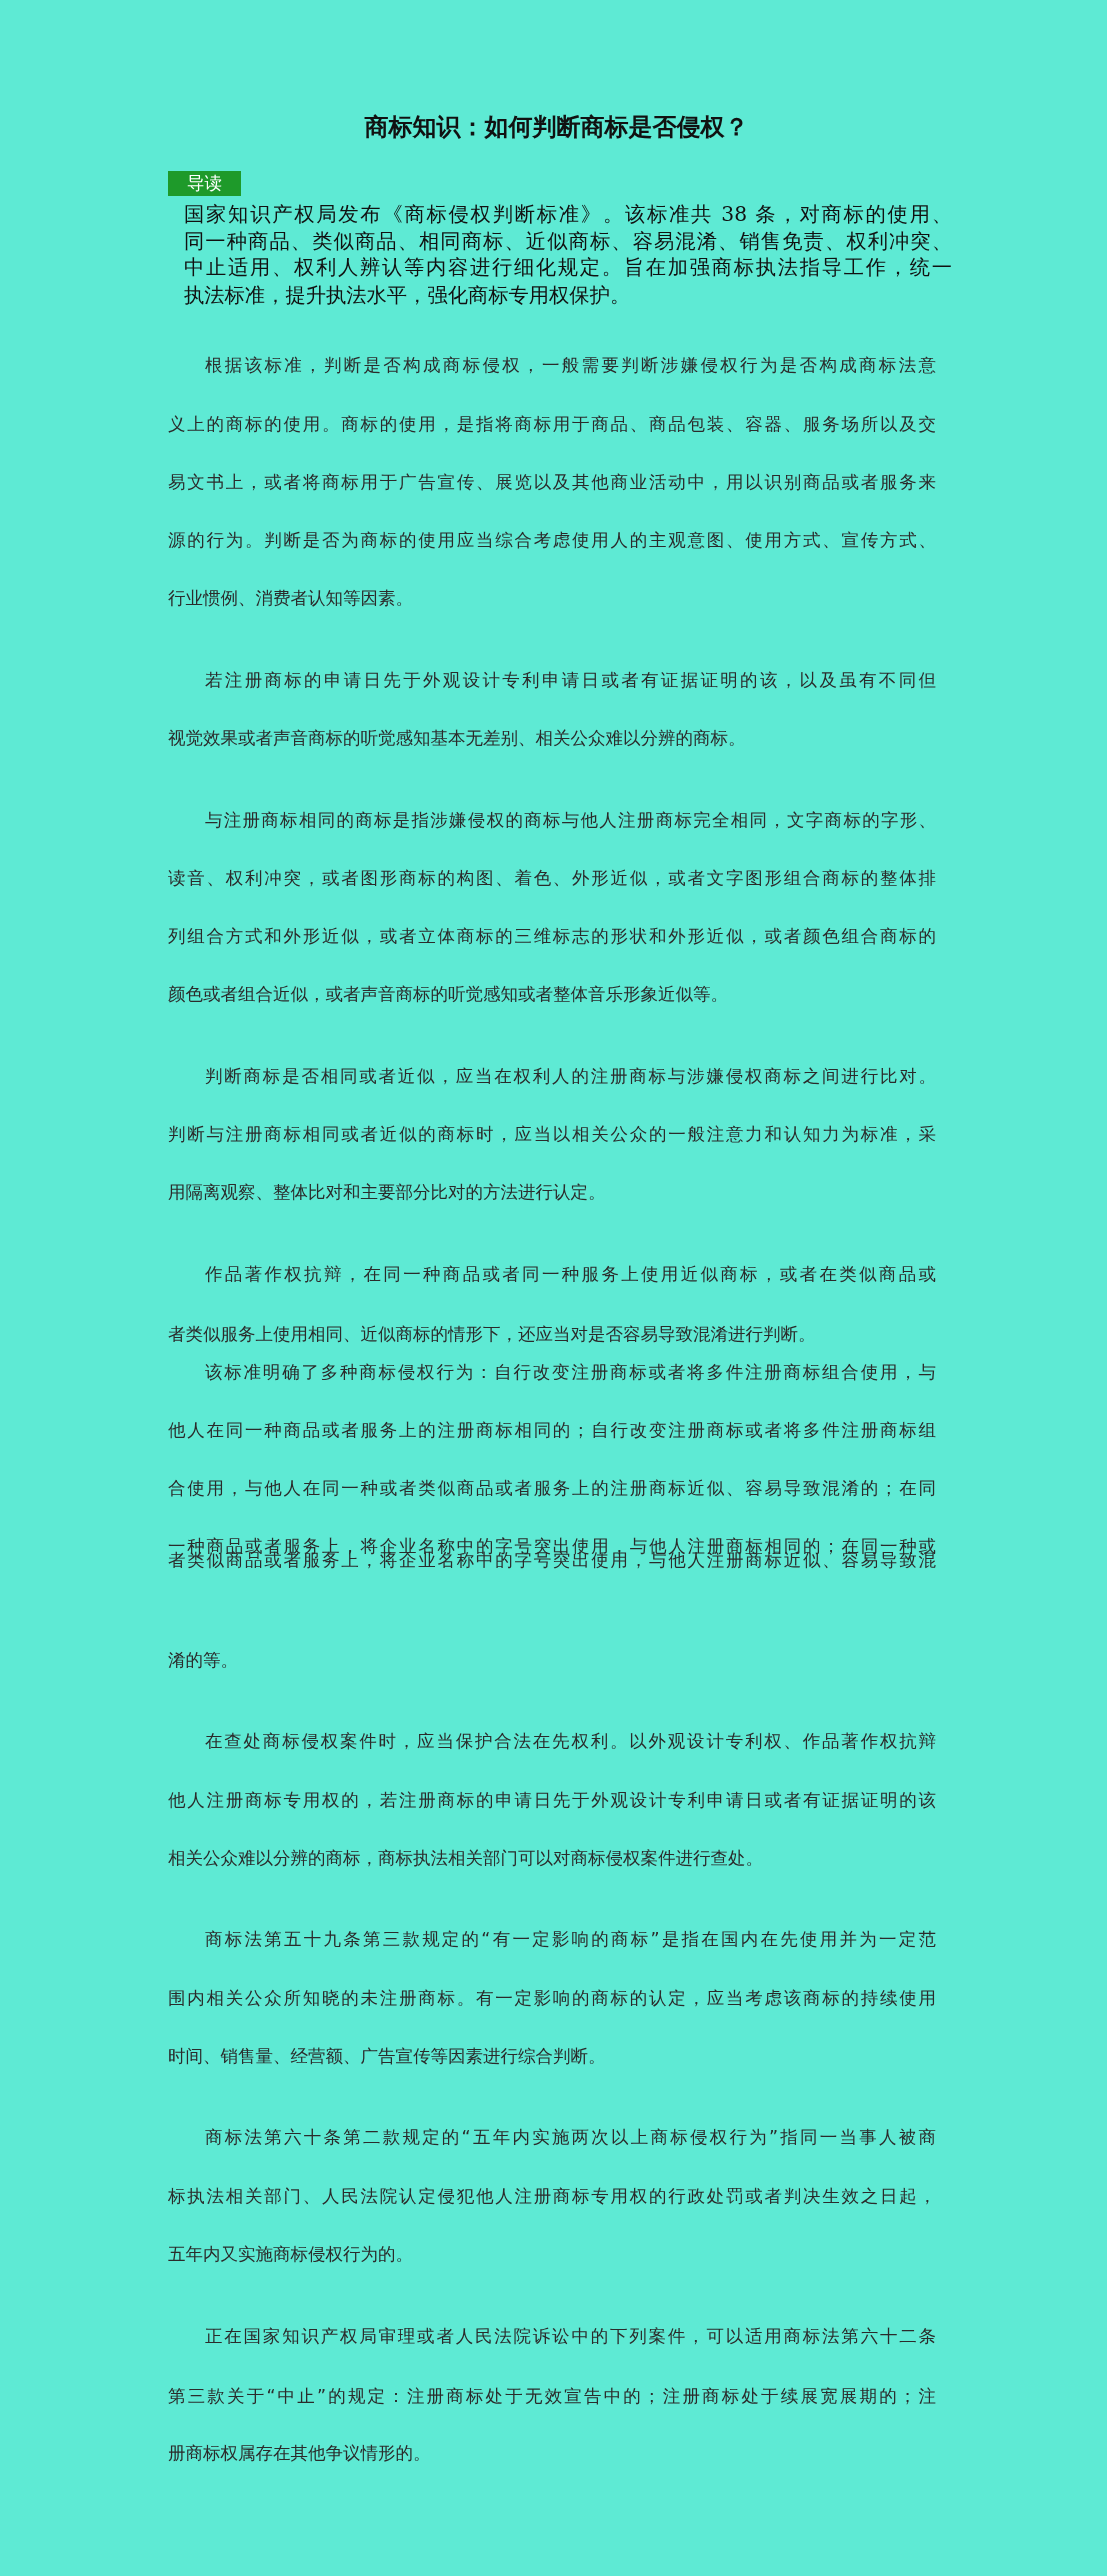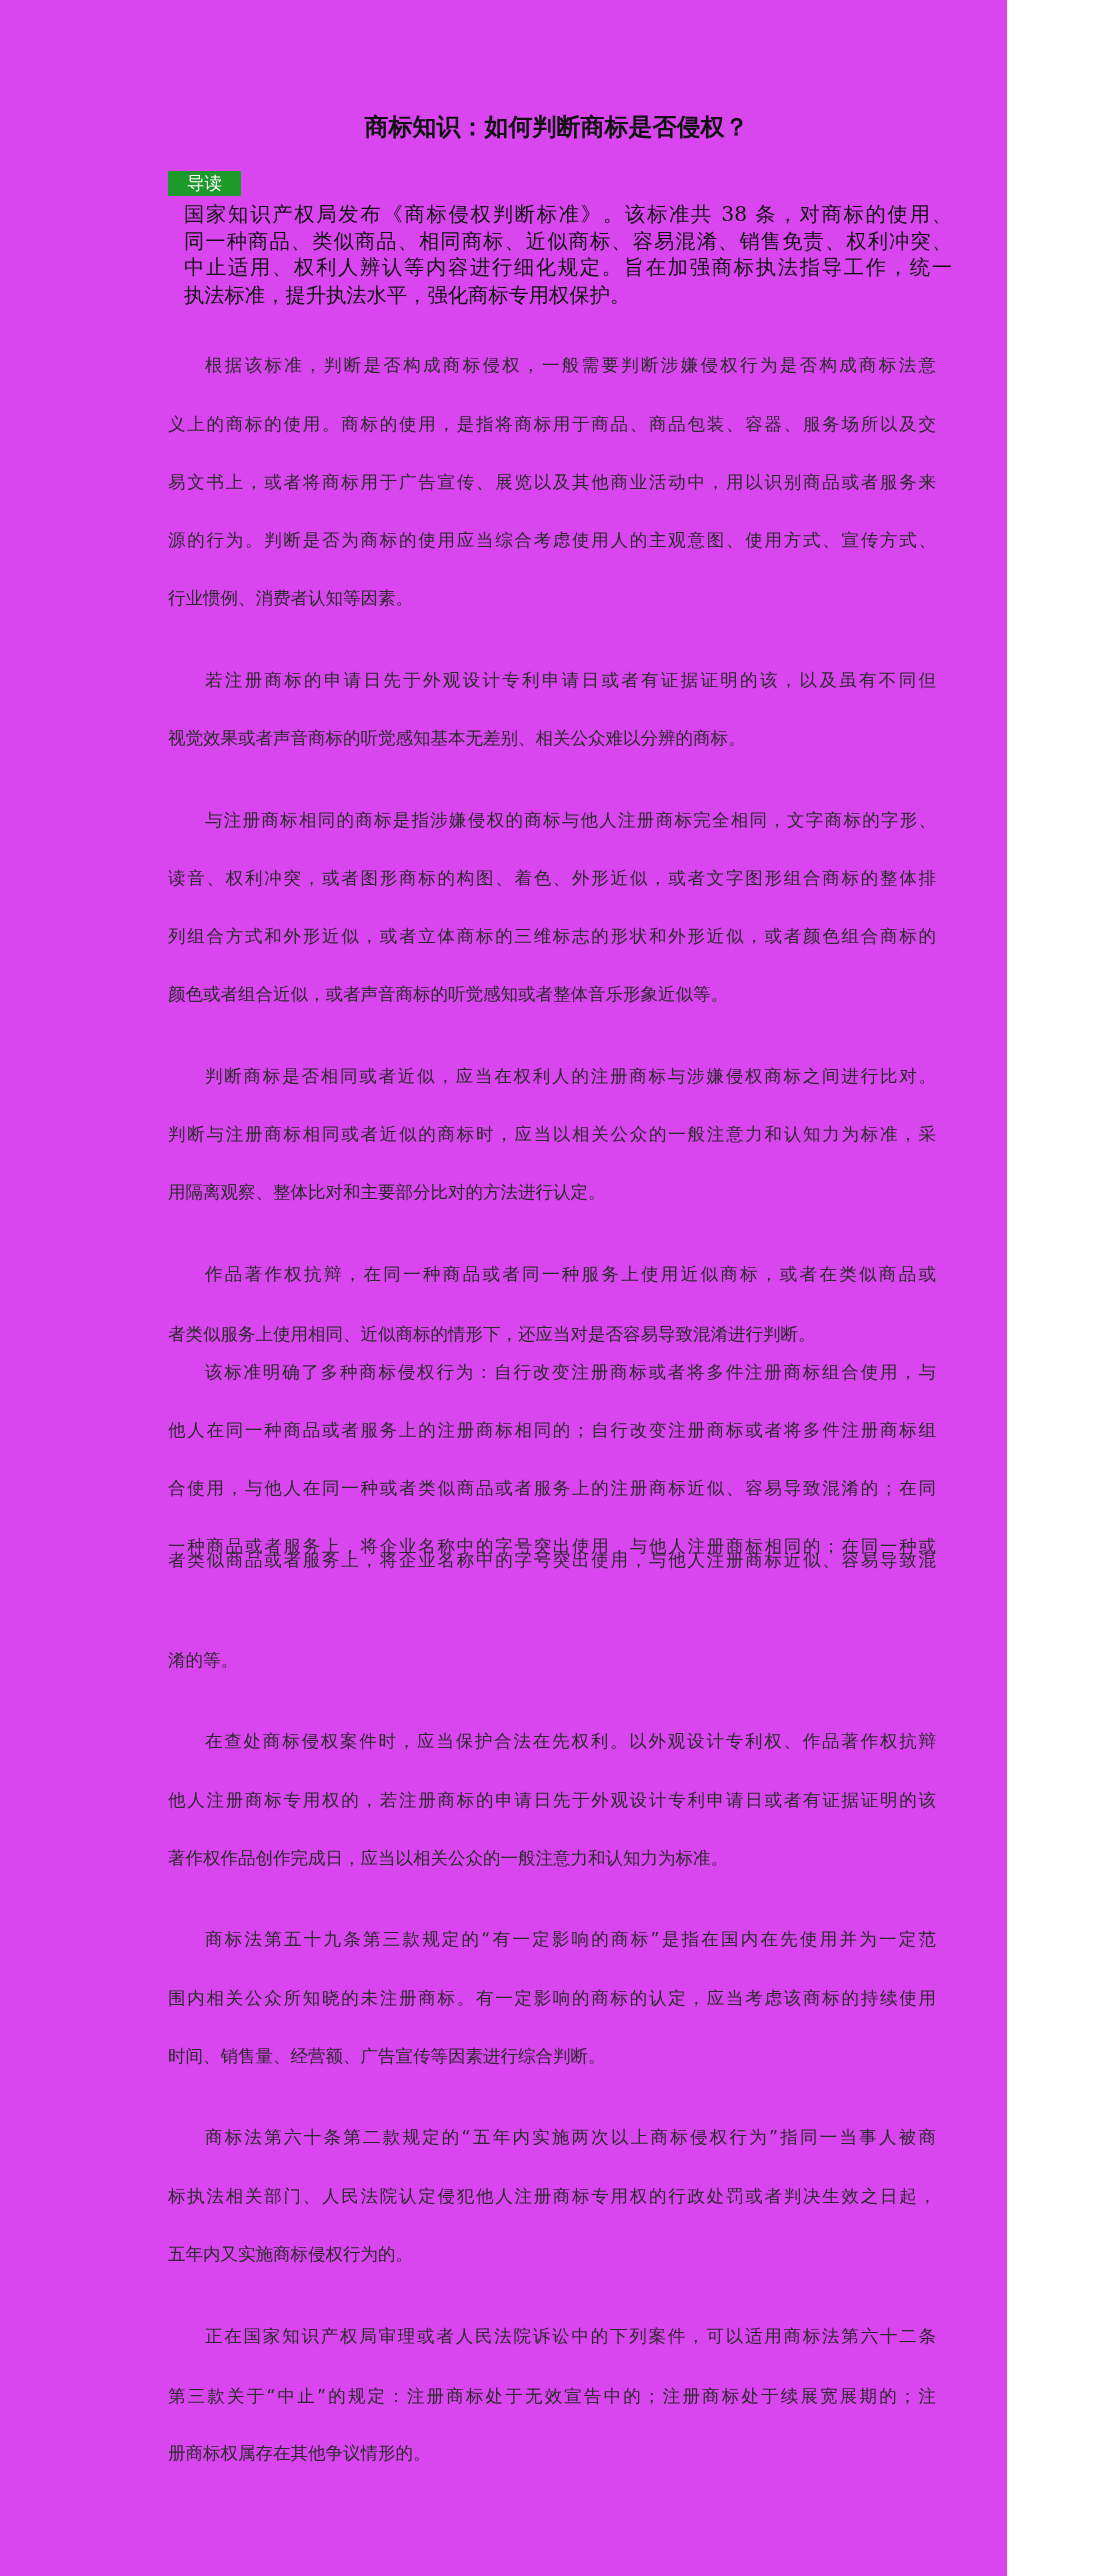--- a/index.html
+++ b/index.html
@@ -1,17 +1,17 @@
 <!DOCTYPE html>
 <html style="font-size:11.2px"><head>
 <meta charset="utf-8">
 <style>
   html, body { margin: 0; padding: 0; background: #ffffff; }
   body { width: 1113px; height: 2576px; position: relative; overflow: hidden; }
-  .page { position: absolute; left: 0; top: 0; width: 1007px; height: 2576px; background: #d946ef; }
+  .page { position: absolute; left: 0; top: 0; width: 1107px; height: 2576px; background: #5eead4; }
   .title {
     position: absolute; left: 0; width: 1113px; top: 111px; height: 32px;
     text-align: center; font-family: "DejaVu Sans", sans-serif; font-weight: bold;
     font-size: 24px; line-height: 32px; color: #111111; margin: 0;
   }
   .tag {
     position: absolute; left: 168px; top: 171px; height: 24.5px; padding: 0 19px;
     background: #1e9a2a; color: #ffffff; font-family: "DejaVu Sans", sans-serif;
     font-size: 17.5px; line-height: 24.5px;
   }
@@ -83,21 +83,21 @@
     <div class="line" style="top:1418px">他人在同一种商品或者服务上的注册商标相同的；自行改变注册商标或者将多件注册商标组</div>
     <div class="line" style="top:1476px">合使用，与他人在同一种或者类似商品或者服务上的注册商标近似、容易导致混淆的；在同</div>
     <div class="line" style="top:1534px">一种商品或者服务上，将企业名称中的字号突出使用，与他人注册商标相同的；在同一种或</div>
     <div class="line" style="top:1548px">者类似商品或者服务上，将企业名称中的字号突出使用，与他人注册商标近似、容易导致混</div>
     <div class="line last" style="top:1648px">淆的等。</div>
   </div>
 
   <div>
     <div class="line indent" style="top:1729px">在查处商标侵权案件时，应当保护合法在先权利。以外观设计专利权、作品著作权抗辩</div>
     <div class="line" style="top:1788px">他人注册商标专用权的，若注册商标的申请日先于外观设计专利申请日或者有证据证明的该</div>
-    <div class="line last" style="top:1846px">著作权作品创作完成日，应当以相关公众的一般注意力和认知力为标准。</div>
+    <div class="line last" style="top:1846px">相关公众难以分辨的商标，商标执法相关部门可以对商标侵权案件进行查处。</div>
   </div>
 
   <div>
     <div class="line indent" style="top:1927px">商标法第五十九条第三款规定的“有一定影响的商标”是指在国内在先使用并为一定范</div>
     <div class="line" style="top:1986px">围内相关公众所知晓的未注册商标。有一定影响的商标的认定，应当考虑该商标的持续使用</div>
     <div class="line last" style="top:2044px">时间、销售量、经营额、广告宣传等因素进行综合判断。</div>
   </div>
 
   <div>
     <div class="line indent" style="top:2125px">商标法第六十条第二款规定的“五年内实施两次以上商标侵权行为”指同一当事人被商</div>

